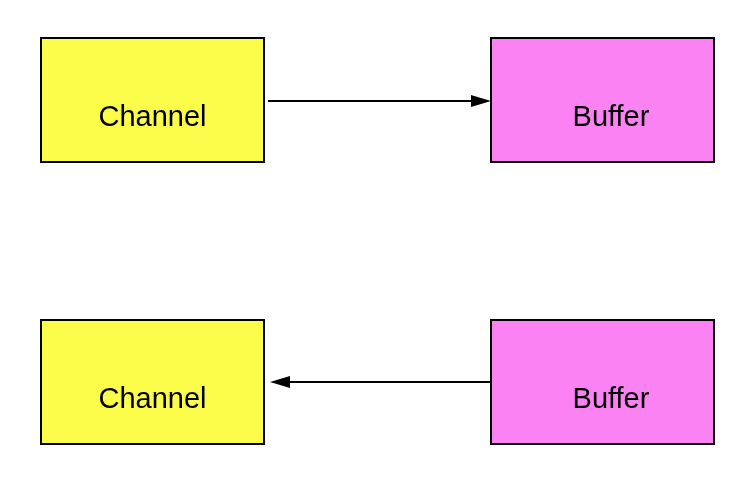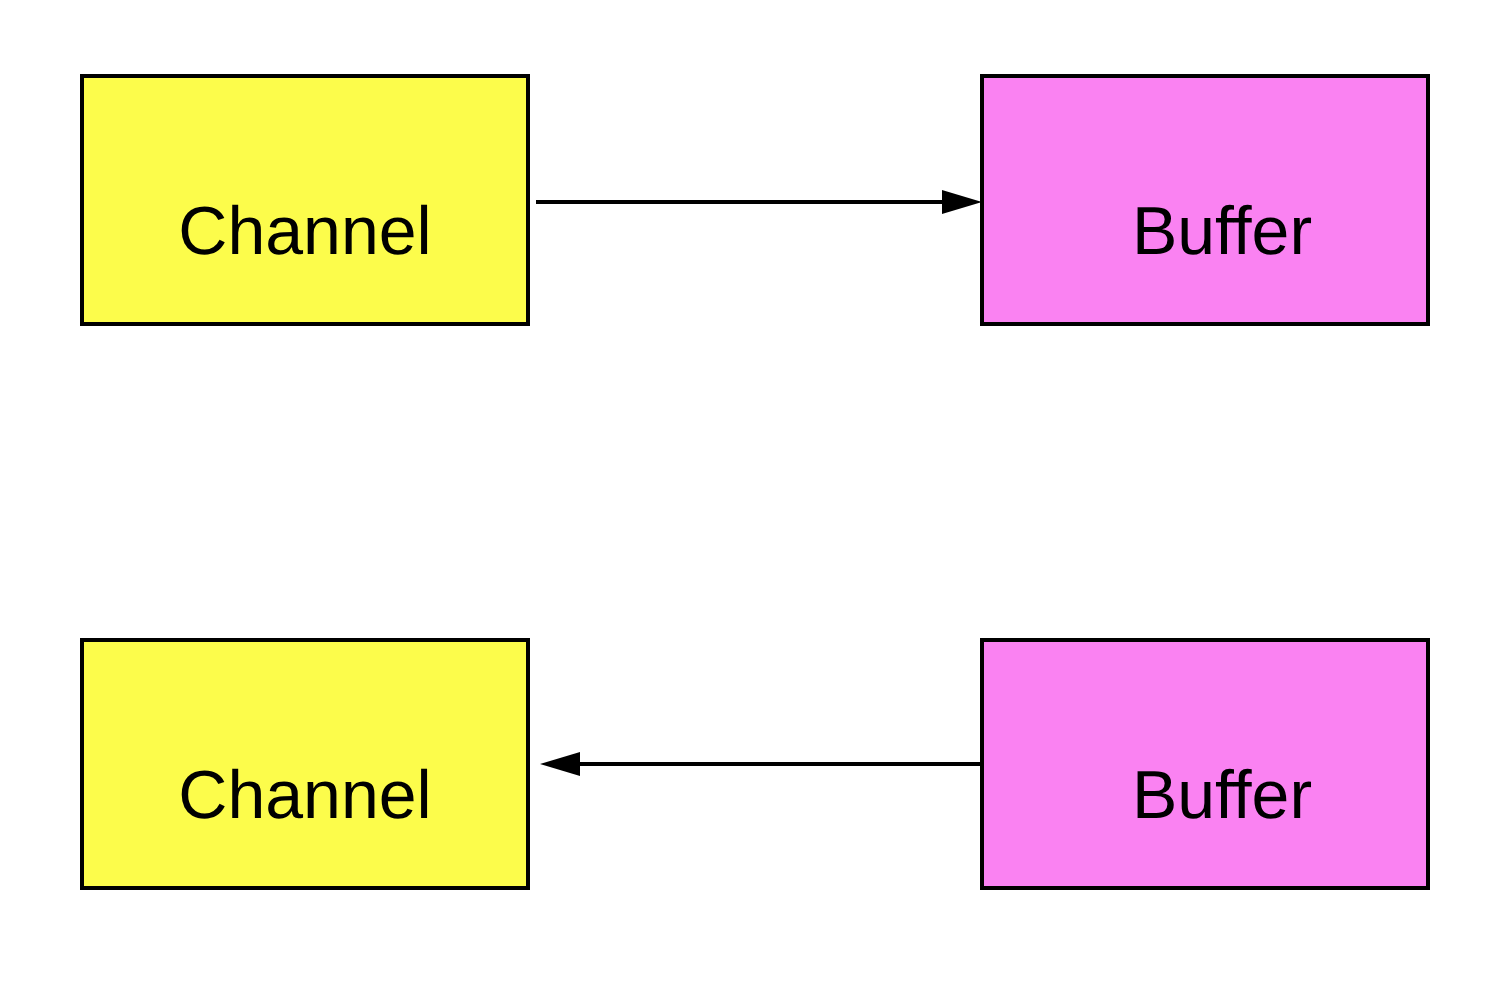--- a/index.html
+++ b/index.html
@@ -21,21 +21,21 @@
     height: 126px;
     box-sizing: border-box;
     border: 2px solid var(--border, #000000);
     display: flex;
     align-items: center;
     justify-content: center;
   }
   .node--channel { background: var(--channel-fill, #FCFC4B); }
   .node--buffer  { background: var(--buffer-fill, #FA82F2); padding-left: 17px; }
   .node-label {
-    font-size: 34px;
+    font-size: 29px;
     line-height: 1;
     color: var(--text, #000000);
     white-space: nowrap;
     margin-top: 32px;
   }
   .pos-ch-top { left: 40px;  top: 37px;  }
   .pos-bf-top { left: 490px; top: 37px;  }
   .pos-ch-bot { left: 40px;  top: 319px; }
   .pos-bf-bot { left: 490px; top: 319px; }
   .arrow {

